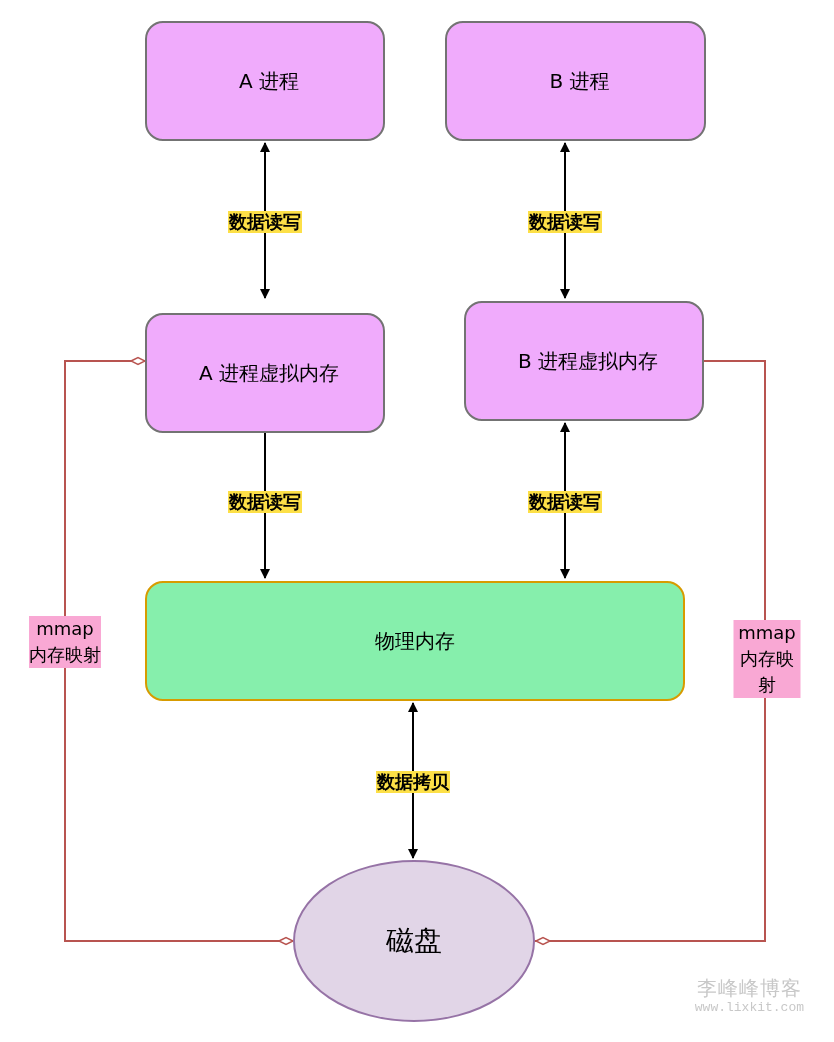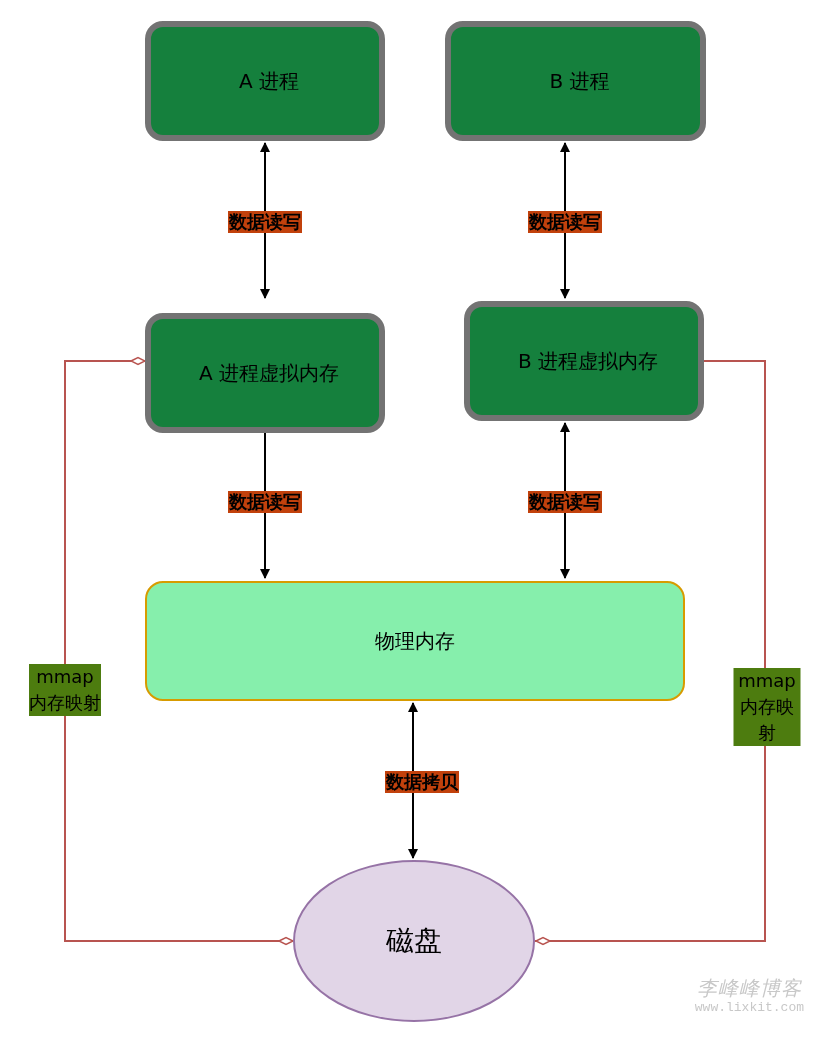--- a/index.html
+++ b/index.html
@@ -1,29 +1,29 @@
 <!DOCTYPE html>
 <html><head>
   <meta charset="utf-8">
   <style>
     html, body { margin: 0; padding: 0; background: #ffffff; }
     body { width: 834px; height: 1042px; position: relative; overflow: hidden;
            font-family: "DejaVu Sans", "Liberation Sans", sans-serif; }
     svg.canvas { position: absolute; left: 0; top: 0; }
     .box { position: absolute; box-sizing: border-box; display: flex; align-items: center; justify-content: center;
            font-size: 20px; color: #000; border-radius: 18px; }
-    .green { background: #15803d; border: 6px solid #737373; padding-left: 8px; }
+    .green { background: #f0abfc; border: 2px solid #737373; padding-left: 8px; }
     .orange { background: #86efac; border: 2px solid #d79b00; }
-    .lbl { position: absolute; background: #c2410c; font-size: 18px; font-weight: bold; color: #000;
+    .lbl { position: absolute; background: #fde047; font-size: 18px; font-weight: bold; color: #000;
            line-height: 22px; text-align: center; transform: translateX(-50%); padding: 0 1px; }
     .mmap { position: absolute; font-size: 18px; color: #000; text-align: center; line-height: 26px;
-            background: #4d7c0f; transform: translateX(-50%); margin-top: 48px; }
+            background: #f9a8d4; transform: translateX(-50%); }
     .disk-label { position: absolute; font-size: 28px; color: #000; transform: translate(-50%, -50%); }
     .wm { position: absolute; right: 30px; bottom: 26px; text-align: center; color: #c8c8c8; }
-    .wm .t { font-size: 20px; line-height: 24px; letter-spacing: 1px; font-style: italic; }
+    .wm .t { font-size: 20px; line-height: 24px; letter-spacing: 1px; }
     .wm .u { font-size: 13px; line-height: 16px; font-family: Liberation Mono, monospace; }
   </style>
 </head>
 <body>
 
 <svg class="canvas" width="834" height="1042">
   <defs>
     <marker id="arrow" markerWidth="10" markerHeight="10" refX="9" refY="5" orient="auto" markerUnits="userSpaceOnUse">
       <path d="M0,0 L10,5 L0,10 Z" fill="#000"></path>
     </marker>
@@ -65,21 +65,21 @@
 <div class="box orange" style="left:145px;top:581px;width:540px;height:120px;">
   <span>物理内存</span>
 </div>
 
 <div class="disk-label" style="left:414px;top:941px;">磁盘</div>
 
 <div class="lbl" style="left:265px;top:211px;">数据读写</div>
 <div class="lbl" style="left:565px;top:211px;">数据读写</div>
 <div class="lbl" style="left:265px;top:491px;">数据读写</div>
 <div class="lbl" style="left:565px;top:491px;">数据读写</div>
-<div class="lbl" style="left:422px;top:771px;">数据拷贝</div>
+<div class="lbl" style="left:413px;top:771px;">数据拷贝</div>
 
 <div class="mmap" style="left:65px;top:616px;">
   <div>mmap</div>
   <div>内存映射</div>
 </div>
 <div class="mmap" style="left:767px;top:620px;">
   <div>mmap</div>
   <div>内存映射</div>
 </div>
 

